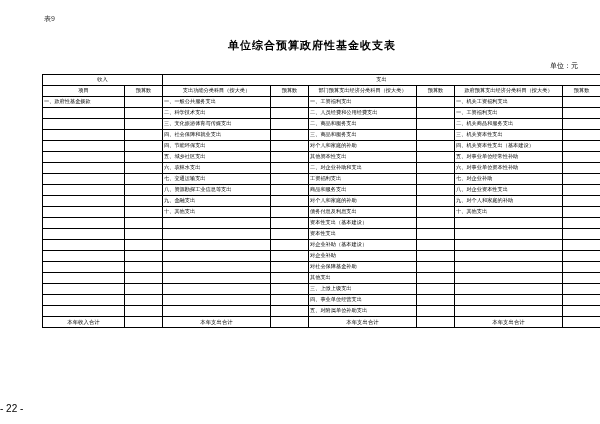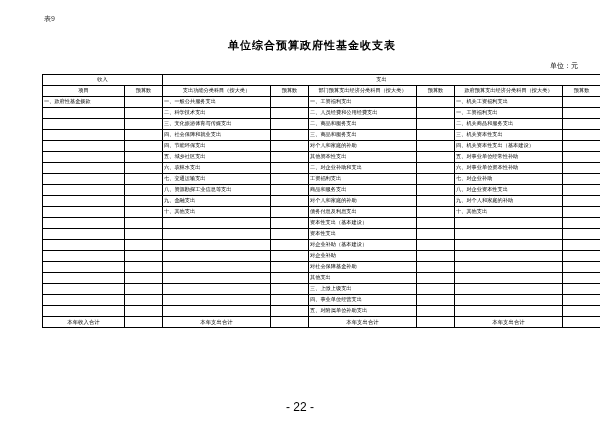--- a/index.html
+++ b/index.html
@@ -55,22 +55,22 @@
   }
   .grp{text-align:center;font-size:6px;height:11px;}
   .hdr{text-align:center;font-size:5.4px;height:18px;white-space:normal;line-height:1.2;}
   .lbl{text-align:left;padding-left:3px;}
   .num{text-align:center;}
   .total td{height:11px;}
   .total .lbl{text-align:center;font-size:5.4px;}
   .footer{
     position:absolute;
     bottom:10px;left:0;width:600px;
-    text-align:center;
-    font-size:12px;
+    text-align:left;
+    font-size:10px;
   }
   col.c-item{width:82px;}
   col.c-budget{width:38px;}
   col.c-func{width:108px;}
   col.c-budget2{width:38px;}
   col.c-dept{width:108px;}
   col.c-budget3{width:38px;}
   col.c-gov{width:108px;}
   col.c-budget4{width:38px;}
 </style>

